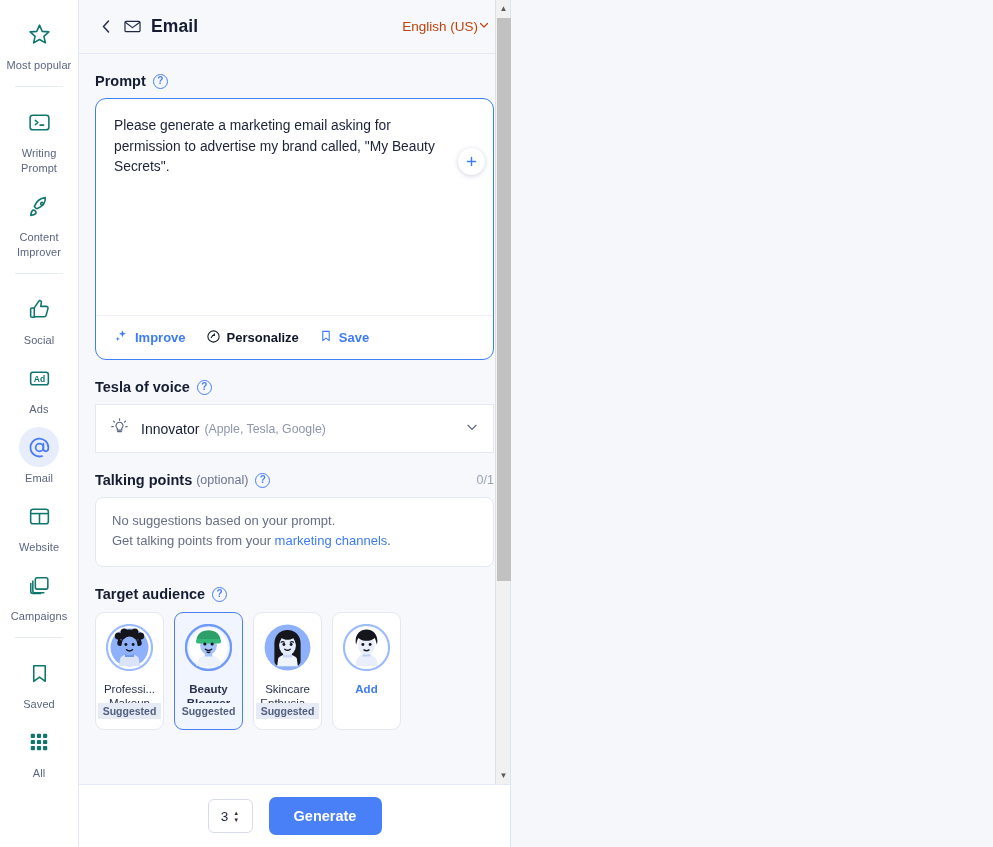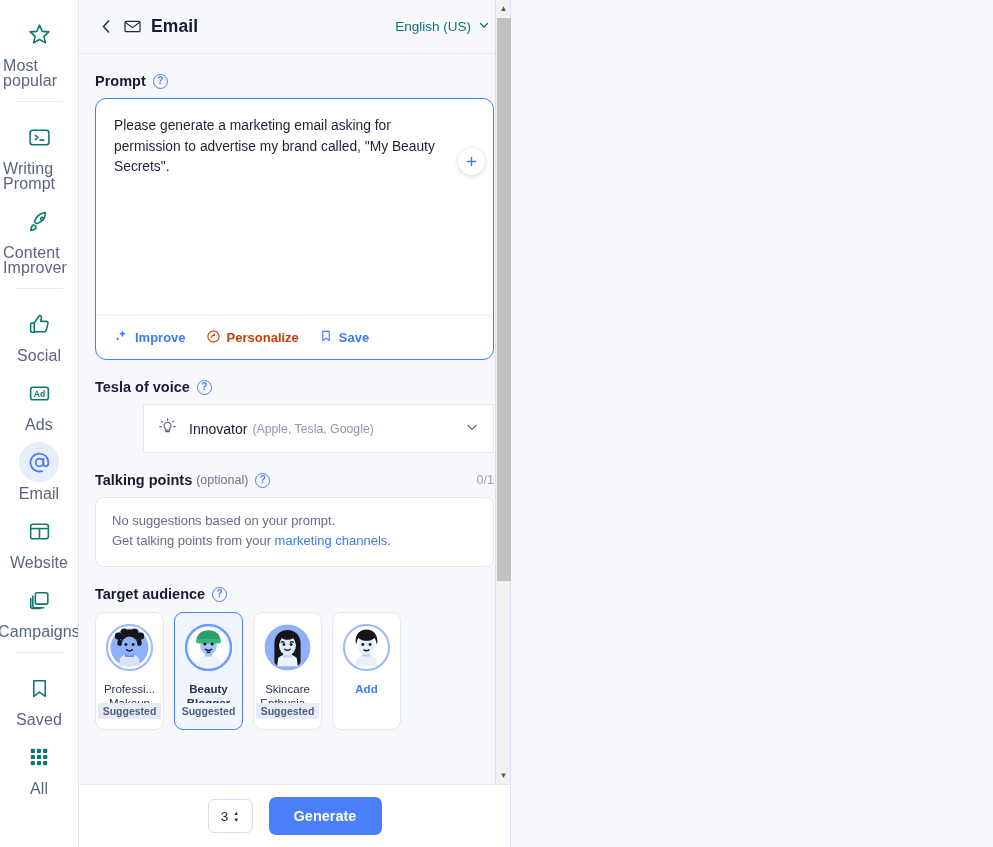--- a/index.html
+++ b/index.html
@@ -29,22 +29,22 @@
   }
   .rail-ico {
     width: 40px; height: 40px;
     display: flex; align-items: center; justify-content: center;
     border-radius: 50%;
     color: #0f766e;
   }
   .rail-item.active .rail-ico { background: #e8edfc; color: #4a7cf6; }
   .rail-label {
     margin-top: 4px;
-    font-size: 16px; line-height: 15px;
-    color: #5b6582; letter-spacing: .1px;
+    font-size: 11px; line-height: 15px;
+    color: #5b6582; text-align: center; letter-spacing: .1px;
   }
   .rail-item.active .rail-label { color: #5b6582; }
   .rail-div { width: 48px; height: 1px; background: #e6eaf3; margin: 9px 0 9px 0; }
 
   
   .panel {
     width: 432px; flex: 0 0 432px; height: 847px;
     background: #f7f8fc;
     display: flex; flex-direction: column;
     position: relative;
@@ -60,22 +60,22 @@
   .back-btn {
     width: 22px; height: 22px; display:flex; align-items:center; justify-content:center;
     color: #2b3350; cursor: pointer; font-size: 17px;
   }
   .head-mail { margin-left: 6px; display:flex; align-items:center; color:#1f2741; }
   .head-title {
     font-size: 17.5px; font-weight: bold; color: #161d33; margin-left: 9px;
     letter-spacing: .1px;
   }
   .lang {
-    margin-left: auto; display: flex; align-items: center; gap: 7px;
-    color: #0f766e; font-size: 13.5px; cursor: pointer; font-weight: 500;
+    margin-left: auto; display: flex; align-items: center; 
+    color: #c2410c; font-size: 13.5px; cursor: pointer; font-weight: 500;
   }
 
   .p-body {
     flex: 1 1 auto; overflow: hidden; position: relative;
     padding: 0 16px 0 16px;
   }
 
   .sec { margin-top: 19px; }
   .sec-head { display: flex; align-items: center; }
   .sec-title { font-size: 14.5px; font-weight: bold; color: #161d33; }
@@ -113,27 +113,27 @@
   }
   .prompt-actions {
     border-top: 1px solid #edf0f7;
     height: 44px; display: flex; align-items: center; gap: 20px;
     padding: 0 18px;
   }
   .pa {
     display: flex; align-items: center; gap: 6px;
     font-size: 13px; font-weight: bold; color: #3d7bf7; cursor: pointer; text-align: center;
   }
-  .pa.disabled { color: #c2410c; cursor: default; }
+  .pa.disabled { color: #0f172a; cursor: default; }
 
   
   .tone-select {
     margin-top: 9px; height: 49px;
     background: #fff; border: 1px solid #e4e8f2; border-radius: 0;
-    display: flex; align-items: center; padding: 0 14px 0 14px; cursor: pointer; margin-left: 48px;
+    display: flex; align-items: center; padding: 0 14px 0 14px; cursor: pointer;
   }
   .tone-name { font-size: 14px; color: #161d33; margin-left: 12px; }
   .tone-eg { font-size: 12.3px; color: #8d95ab; margin-left: 5px; }
   .chev { margin-left: auto; color: #5d6580; }
 
   
   .tp-card {
     margin-top: 9px;
     background: #fff; border: 1px solid #e4e8f2; border-radius: 8px;
     padding: 13px 16px 14px 16px;

